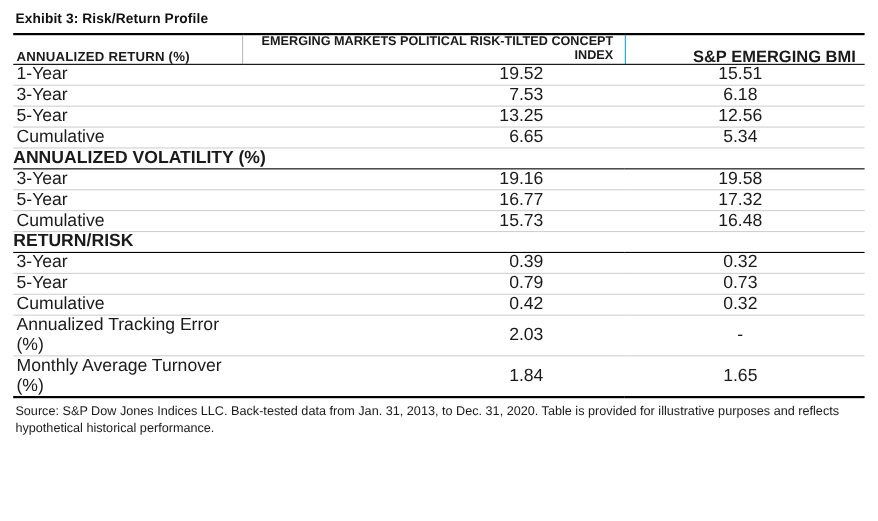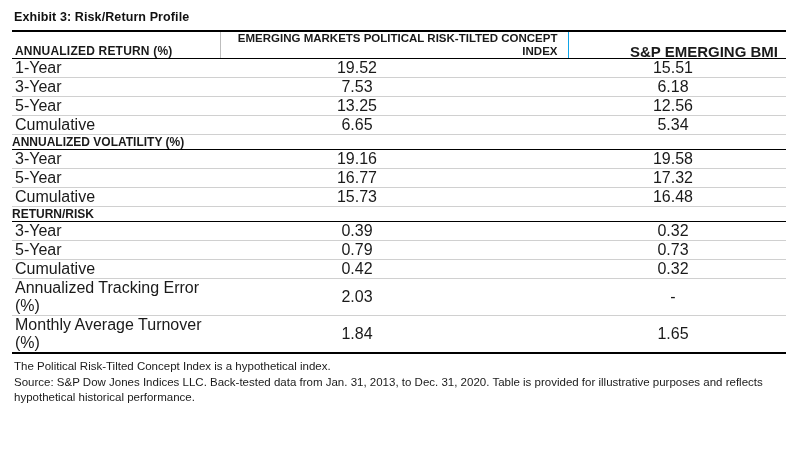--- a/index.html
+++ b/index.html
@@ -70,37 +70,37 @@
   .head-row .hr {
     font-weight: bold;
     font-size: 15px;
     text-align: right;
     padding-right: 8px;
     line-height: 13px;
   }
 
   .section-row td {
     font-weight: bold;
-    font-size: 12px;
+    font-size: 16px;
     padding: 6px 0 5px 3px;
     border-bottom: 1.4px solid #000000;
     border-top: 1.4px solid #000000;
   }
 
   .data-row td {
     font-size: 16px;
     padding: 6px 0 6px 0;
     border-bottom: 1px solid #d0d0d0;
   }
   .data-row td.lbl {
     padding-left: 3px;
     text-align: left;
   }
   .data-row td.v1 {
-    text-align: center;
+    text-align: right;
     padding-right: 74px;
   }
   .data-row td.v2 {
     text-align: center;
     padding-right: 8px;
   }
   .last-row td {
     border-bottom: 2px solid #000000;
   }
 
@@ -196,17 +196,16 @@
         </tr>
         <tr class="data-row last-row">
           <td class="lbl">Monthly Average Turnover (%)</td>
           <td class="v1">1.84</td>
           <td class="v2">1.65</td>
         </tr>
       </tbody>
   </table>
 
   <div class="footnotes">
-    <div>The Political Risk-Tilted Concept Index is a hypothetical index.</div>
     <div>Source: S&amp;P Dow Jones Indices LLC. Back-tested data from Jan. 31, 2013, to Dec. 31, 2020. Table is provided for illustrative purposes and reflects hypothetical historical performance.</div>
   </div>
 
 </div>
 
 </body></html>

